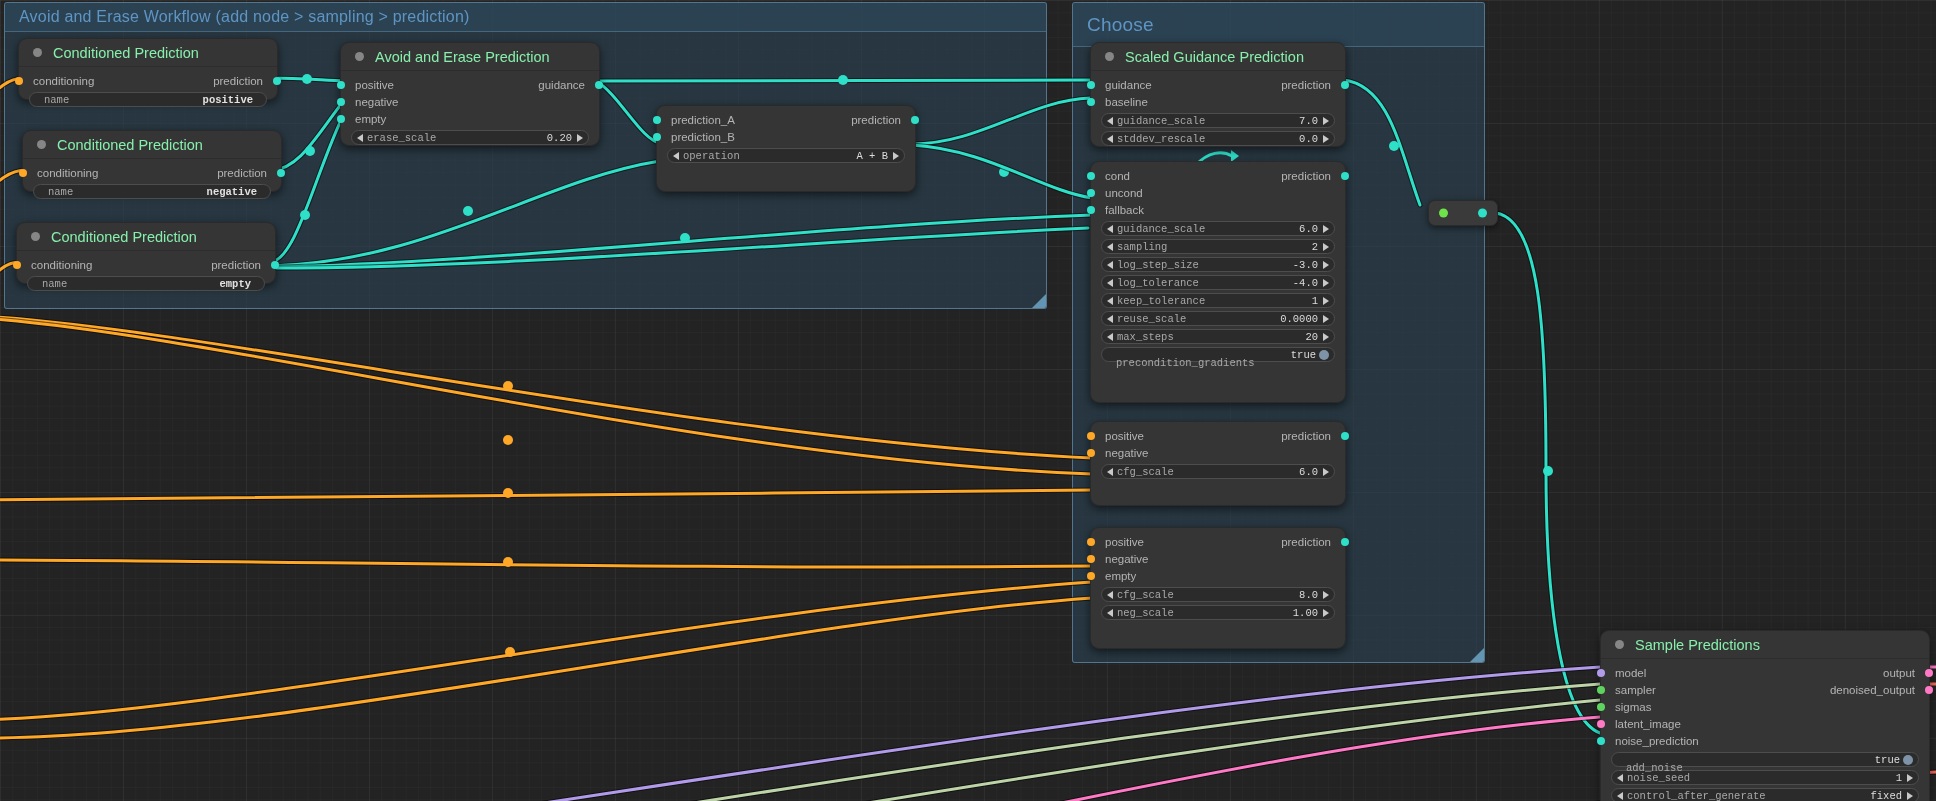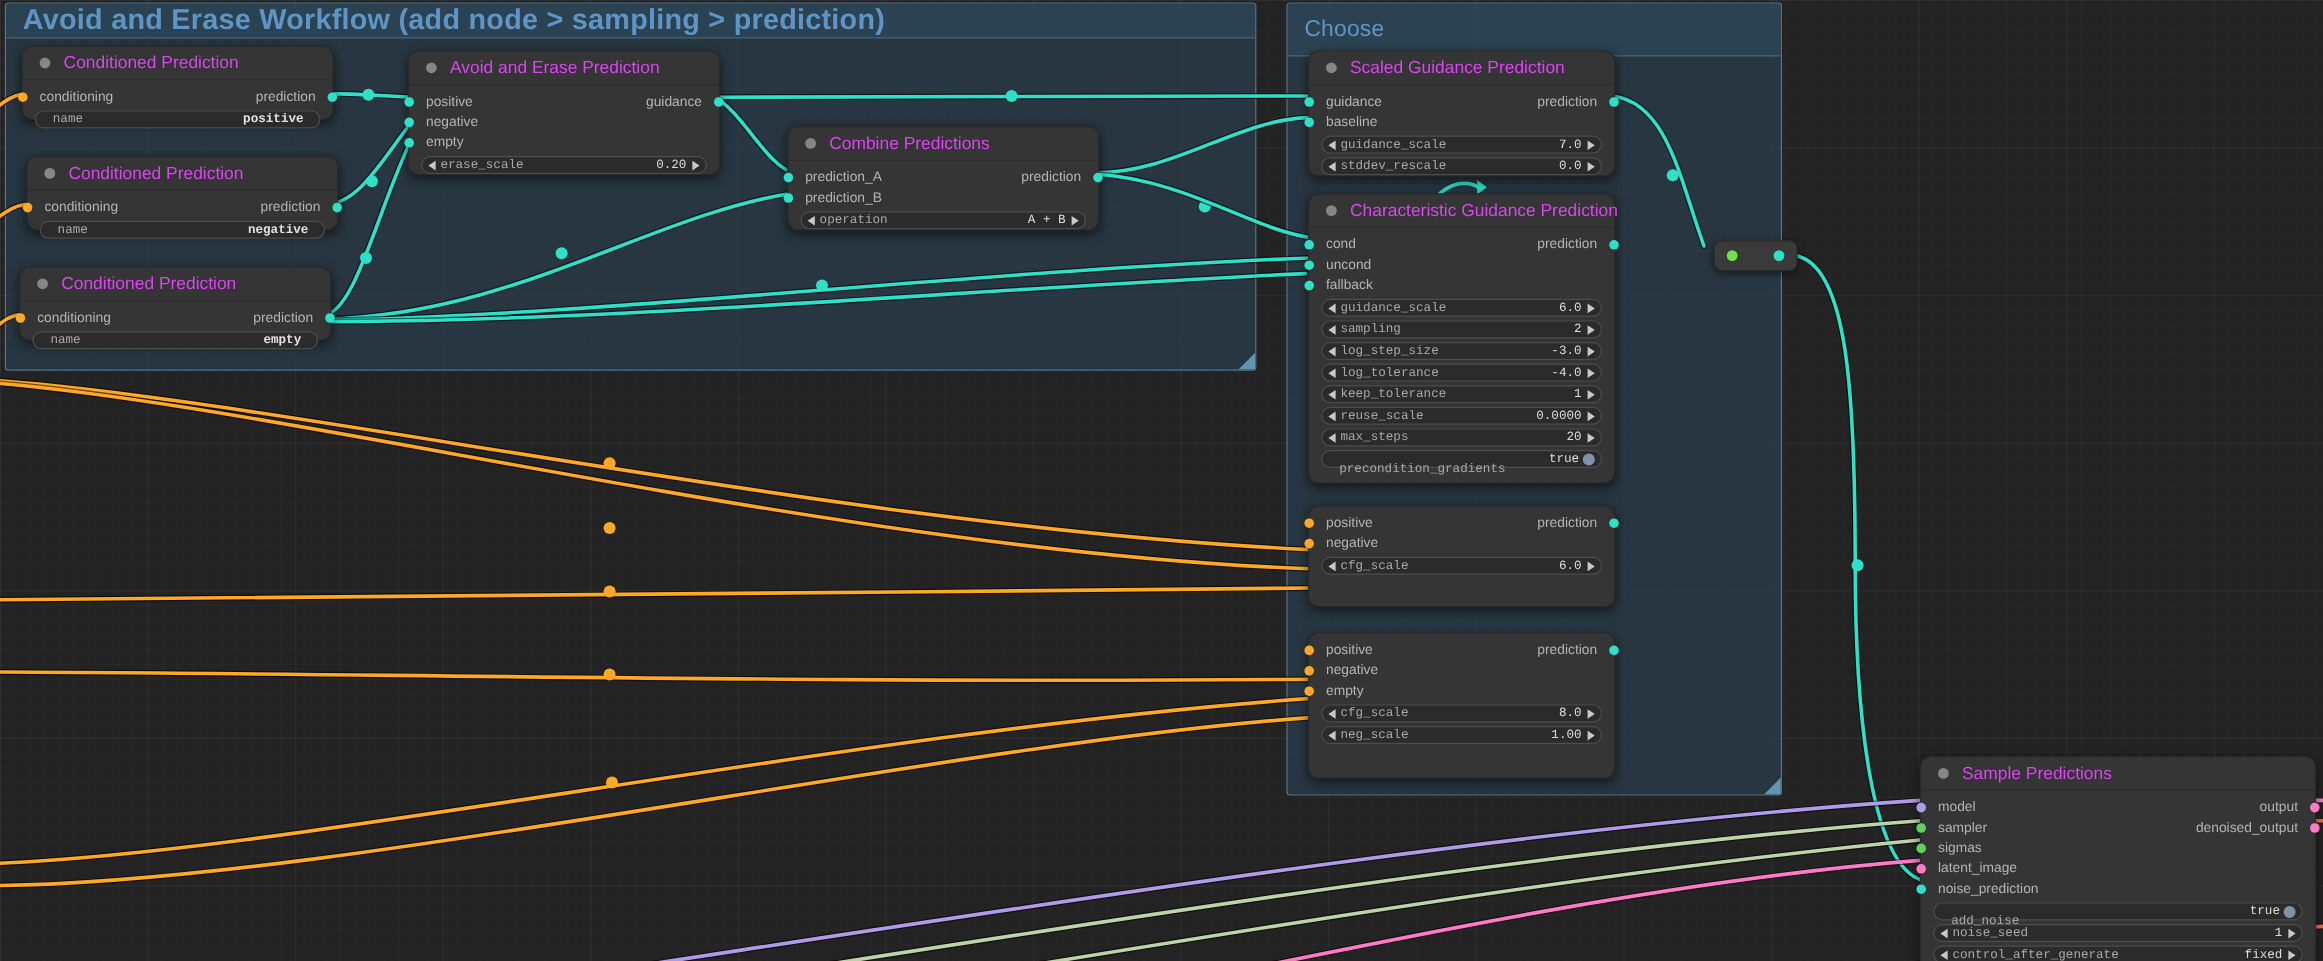--- a/index.html
+++ b/index.html
@@ -50,21 +50,21 @@
     background:#353535;
     border:1px solid #2a2a2a;
     border-radius:9px;
     box-sizing:border-box;
     box-shadow:0 3px 9px rgba(0,0,0,.55);
     overflow:visible;
   }
   .node .title{
     display:flex;align-items:center;gap:11px;
     height:27px;padding:0 14px;
-    color:#d946ef;font-size:14.5px;
+    color:#86efac;font-size:14.5px;
     border-bottom:1px solid #2d2d2d;
     white-space:nowrap;
   }
   .node .tdot{width:9px;height:9px;border-radius:50%;background:#868686;flex:0 0 auto;}
   .node .body{padding:5px 0 8px 0;}
   .row{
     position:relative;height:17px;
     display:flex;align-items:center;
     font-size:11.5px;color:#b4b4b4;
     padding:0 14px;white-space:nowrap;
@@ -109,21 +109,21 @@
     box-shadow:0 2px 6px rgba(0,0,0,.5);
   }
   .reroute .rp{position:absolute;width:9px;height:9px;border-radius:50%;top:50%;transform:translateY(-50%);}
 </style>
 </head>
 <body>
 
 <div id="canvas">
 
   <div class="group" style="left:4px;top:2px;width:1043px;height:307px;">
-    <div class="ghead" style="height:29px;font-size:24px;font-weight:bold;">
+    <div class="ghead" style="height:29px;font-size:16px;">
       <span>Avoid and Erase Workflow (add node &gt; sampling &gt; prediction)</span>
     </div>
     <div class="gcorner"></div>
   </div>
 
   <div class="group" style="left:1072px;top:2px;width:413px;height:661px;">
     <div class="ghead" style="height:44px;font-size:19px;">
       <span>Choose</span>
     </div>
     <div class="gcorner"></div>
@@ -310,24 +310,20 @@
       <div class="widget">
         <span class="arrowL"></span>
         <span class="wlabel">erase_scale</span>
         <span class="wval">0.20</span>
         <span class="arrowR"></span>
       </div>
     </div>
   </div>
 
   <div class="node" style="left:656px;top:105px;width:260px;height:87px;">
-    <div class="title">
-      <span class="tdot"></span>
-      <span>Combine Predictions</span>
-    </div>
     <div class="body">
       <div class="row">
         <span class="port in c-pred"></span>
         <span class="iname">prediction_A</span>
         <span class="oname">prediction</span>
         <span class="port out c-pred"></span>
       </div>
       <div class="row">
         <span class="port in c-pred"></span>
         <span class="iname">prediction_B</span>
@@ -366,24 +362,20 @@
       <div class="widget">
         <span class="arrowL"></span>
         <span class="wlabel">stddev_rescale</span>
         <span class="wval">0.0</span>
         <span class="arrowR"></span>
       </div>
     </div>
   </div>
 
   <div class="node" style="left:1090px;top:161px;width:256px;height:242px;">
-    <div class="title">
-      <span class="tdot"></span>
-      <span>Characteristic Guidance Prediction</span>
-    </div>
     <div class="body">
       <div class="row">
         <span class="port in c-pred"></span>
         <span class="iname">cond</span>
         <span class="oname">prediction</span>
         <span class="port out c-pred"></span>
       </div>
       <div class="row">
         <span class="port in c-pred"></span>
         <span class="iname">uncond</span>

